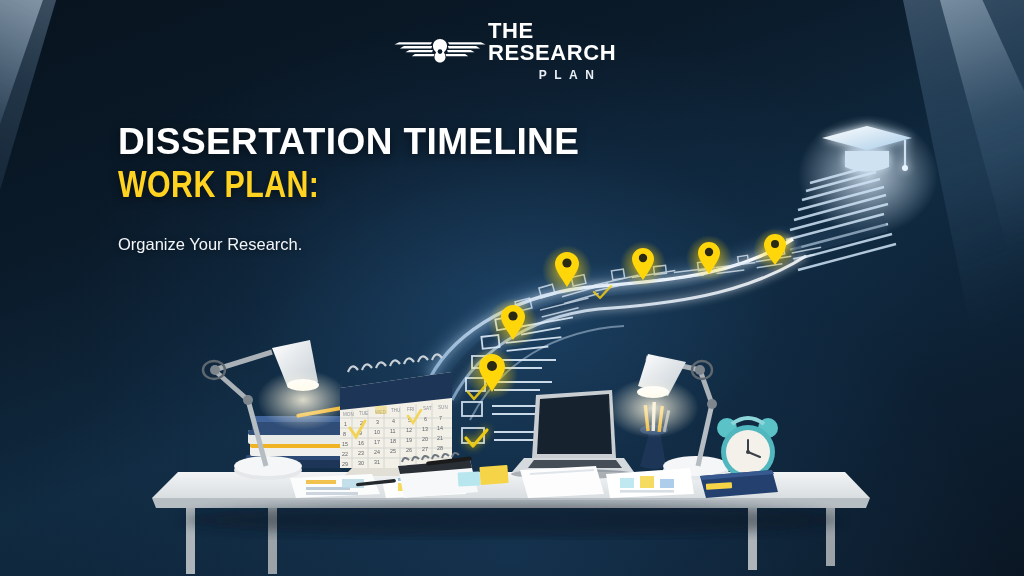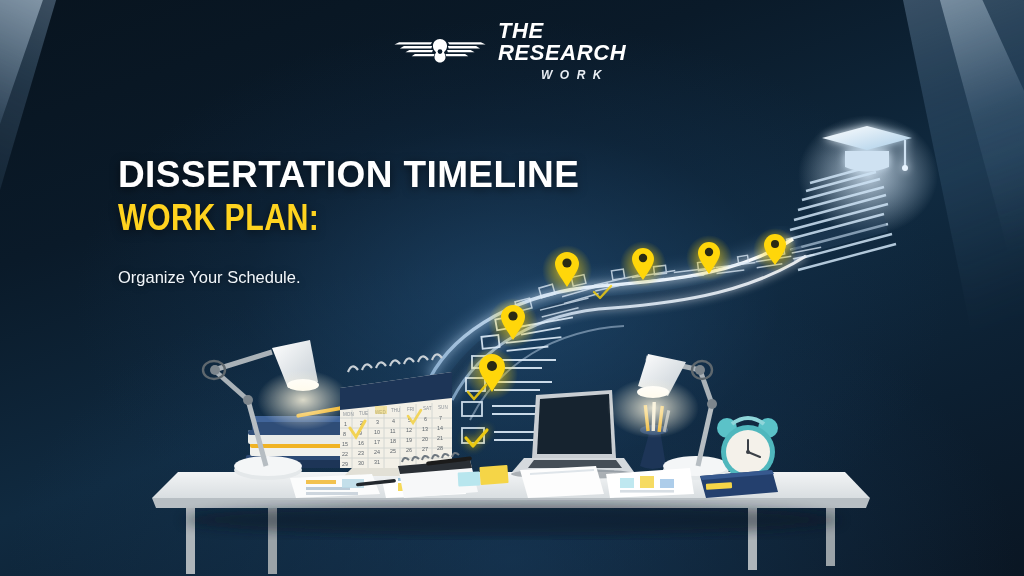--- a/index.html
+++ b/index.html
@@ -22,28 +22,28 @@
   #beamR{right:20px;top:-180px;width:230px;height:560px;
     background:linear-gradient(to bottom, rgba(200,228,255,.46), rgba(150,200,245,.16) 48%, rgba(120,175,225,0) 90%);
     transform:rotate(-21deg);transform-origin:50% 0;filter:blur(15px);
     clip-path:polygon(40% 0,62% 0,100% 100%,0 100%);}
   #beamR2{right:72px;top:-140px;width:86px;height:430px;
     background:linear-gradient(to bottom, rgba(228,244,255,.72), rgba(175,214,250,.10) 62%, rgba(0,0,0,0) 94%);
     transform:rotate(-20deg);transform-origin:50% 0;filter:blur(6px);
     clip-path:polygon(42% 0,60% 0,100% 100%,0 100%);}
 
   
-  #logo{position:absolute;left:392px;top:22px;width:260px;height:56px;display:flex;align-items:center;gap:10px;font-style:italic;}
+  #logo{position:absolute;left:392px;top:22px;width:260px;height:56px;display:flex;align-items:center;}
   #logo .mark{width:96px;height:44px;flex:0 0 auto;}
   #logo .words{display:flex;flex-direction:column;justify-content:center;line-height:1;}
   #logo .w1{color:#fff;font-size:22px;font-weight:700;letter-spacing:.6px;font-family:"Liberation Sans",sans-serif;}
   #logo .w2{color:#e9eef4;font-size:12px;font-weight:600;letter-spacing:7.5px;text-align:center;margin-top:5px;}
 
   
-  #headline{position:absolute;left:118px;top:156px;width:560px;}
+  #headline{position:absolute;left:118px;top:123px;width:560px;}
   #h1{color:#ffffff;font-size:37px;font-weight:700;letter-spacing:.4px;line-height:1.04;
       text-shadow:0 2px 10px rgba(0,0,0,.55);margin:0;}
   #h2{color:#ffd31f;font-size:37px;font-weight:700;line-height:1.0;margin:5px 0 0 0;
       transform:scaleX(.82);transform-origin:left center;letter-spacing:.5px;
       text-shadow:0 2px 10px rgba(0,0,0,.5);}
   #sub{color:#f2f6fa;font-size:16.5px;line-height:1.32;margin:9px 0 0 0;font-weight:400;
        text-shadow:0 1px 6px rgba(0,0,0,.5);}
 
   .illus{position:absolute;left:0;top:0;width:1024px;height:576px;pointer-events:none;}
 </style>
@@ -417,26 +417,26 @@
         <g>
           <path d="M70 18 L112 18 L118 21 L72 21 Z"></path>
           <path d="M70 23 L106 23 L111 26 L71 26 Z"></path>
           <path d="M69 28 L99 28 L104 31 L70 31 Z"></path>
           <path d="M67 33 L92 33 L96 36 L68 36 Z"></path>
         </g>
       </g>
     </svg>
     <div class="words">
       <div class="w1">THE RESEARCH</div>
-      <div class="w2">WORK</div>
+      <div class="w2">PLAN</div>
     </div>
   </div>
 
   <div id="headline">
     <h1 id="h1">DISSERTATION TIMELINE</h1>
     <div id="h2">WORK PLAN:</div>
     <p id="sub">
       <br>
-      <span>Organize Your Schedule.</span>
+      <span>Organize Your Research.</span>
     </p>
   </div>
 
 </div>
 
 </body></html>

